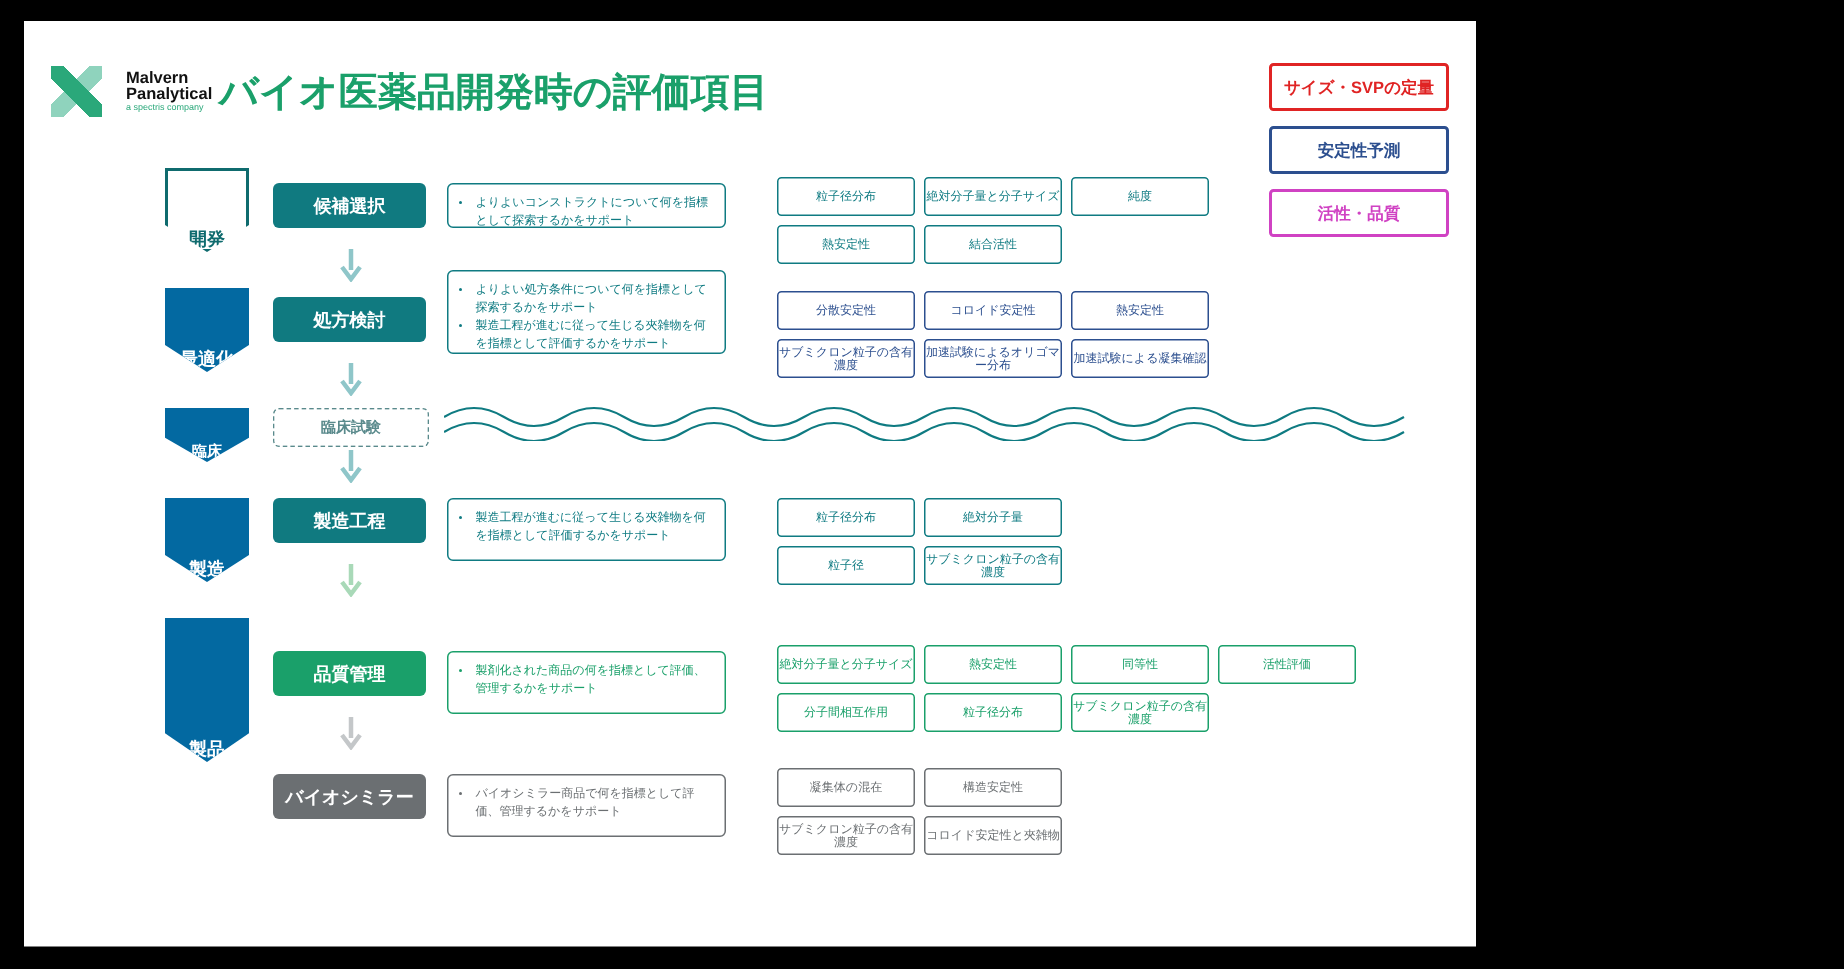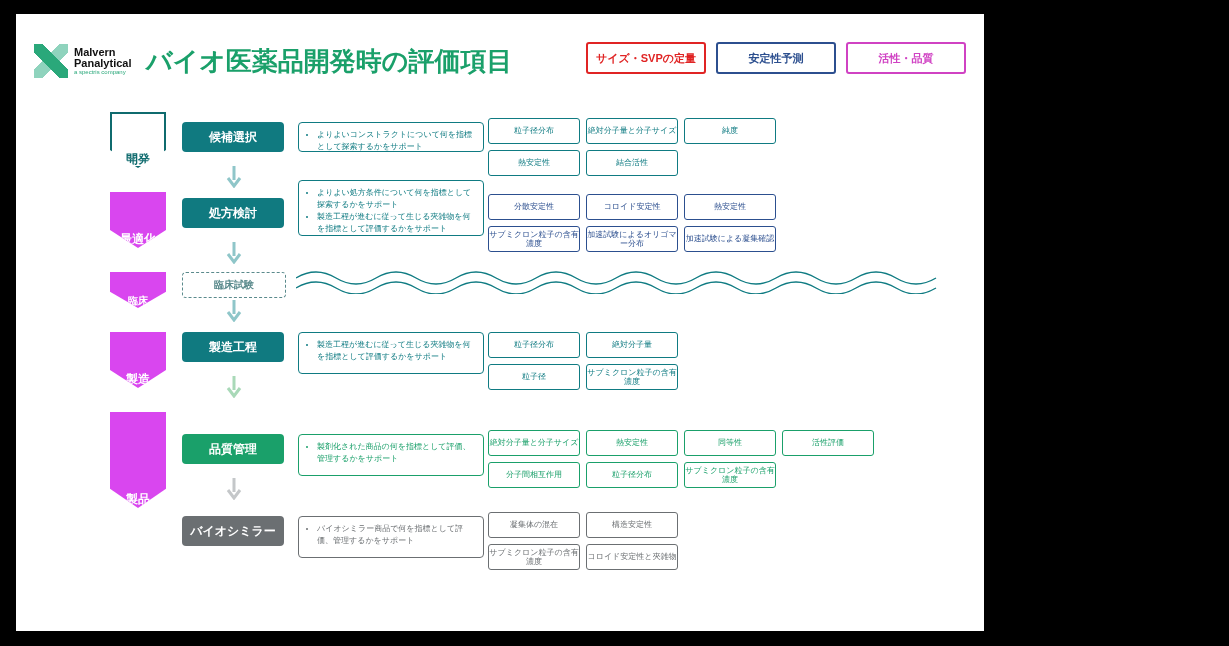--- a/index.html
+++ b/index.html
@@ -15,57 +15,57 @@
   .speaker .glasses{position:absolute;right:34px;top:66px;width:72px;height:18px;border-top:2px solid #553;border-bottom:0}
   .speaker .glasses::before,.speaker .glasses::after{content:"";position:absolute;width:30px;height:16px;border:2px solid #553;border-radius:4px;top:0;background:rgba(255,255,255,.18)}
   .speaker .glasses::before{left:0}.speaker .glasses::after{right:0}
   .speaker .label{position:absolute;left:0;bottom:0;height:18px;width:100%;background:rgba(0,0,0,.55);color:#fff;font-size:10px;display:flex;align-items:center;gap:4px;padding-left:4px;box-sizing:border-box}
   .speaker .sig{width:12px;height:10px;display:inline-block;background:
     linear-gradient(#fff,#fff) 0 7px/3px 3px no-repeat,
     linear-gradient(#fff,#fff) 4px 4px/3px 6px no-repeat,
     linear-gradient(#fff,#fff) 8px 1px/3px 9px no-repeat}
 
   
-  .logo{position:absolute;left:18px;top:30px;display:flex;align-items:center;gap:6px}
+  .logo{position:absolute;left:18px;top:30px;display:flex;align-items:center;gap:16px}
   .logo-x{width:34px;height:34px;background:
      linear-gradient(45deg,transparent 38%,#2aa87a 38%,#2aa87a 62%,transparent 62%),
      linear-gradient(-45deg,transparent 38%,#8fd3bd 38%,#8fd3bd 62%,transparent 62%)}
   .logo-text{font-size:11px;font-weight:700;color:#111;line-height:1}
   .logo-text small{display:block;font-size:6px;color:#2aa87a;font-weight:400}
   .title{position:absolute;left:130px;top:30px;font-size:26px;font-weight:700;color:#1aa06a}
 
   
-  .legend{position:absolute;right:18px;top:28px;display:flex;flex-direction:row;gap:10px}
+  .legend{position:absolute;right:18px;top:28px;display:flex;flex-direction:column;gap:10px}
   .legend .item{width:116px;height:28px;border:2px solid;border-radius:3px;background:#fff;display:flex;align-items:center;justify-content:center;font-size:11px;font-weight:700}
 
   
   .stage-col{position:absolute;left:94px;top:98px}
   .chev{width:56px;height:56px;margin-bottom:24px;display:flex;align-items:flex-end;justify-content:center;font-size:12px;font-weight:700;color:#fff;clip-path:polygon(0 0,100% 0,100% 68%,50% 100%,0 68%);}
   .chev.outline{color:#0f6b6e;background:#fff;box-shadow:inset 0 0 0 2px #0f6b6e}
-  .chev.teal{background:#d946ef}
+  .chev.teal{background:#0369a1}
   .chev.rx{height:36px;clip-path:polygon(0 0,100% 0,100% 55%,50% 100%,0 55%)}
 
   
   .proc{position:absolute;left:166px;width:102px;height:30px;border-radius:4px;display:flex;align-items:center;justify-content:center;font-size:12px;font-weight:700;color:#fff}
   .proc.teal{background:#107a80}
   .proc.green{background:#1aa06a}
   .proc.gray{background:#6b6f72}
   .proc.dashed{background:#fff;color:#5a8a8c;border:1px dashed #5a8a8c;height:24px;font-size:10px}
 
   .arrow{position:absolute;left:210px;width:16px;height:22px;color:#9bc9cc}
   .arrow svg{display:block}
 
   
   .desc{position:absolute;left:282px;width:186px;border:1px solid #0f7b82;border-radius:4px;background:#fff;color:#0f7b82;font-size:8px;padding:6px 8px;box-sizing:border-box;line-height:1.5}
   .desc.green{border-color:#1aa06a;color:#1aa06a}
   .desc.gray{border-color:#6b6f72;color:#6b6f72}
   .desc ul{margin:0;padding-left:10px}
 
   
-  .tags{position:absolute;left:472px;display:flex;flex-wrap:wrap;gap:6px;width:310px}
+  .tags{position:absolute;left:502px;display:flex;flex-wrap:wrap;gap:6px;width:310px}
   .tags.w4{width:420px}
   .tag{border:1px solid;border-radius:3px;height:24px;width:90px;font-size:8px;display:flex;align-items:center;justify-content:center;text-align:center;line-height:1.15;background:#fff}
   .tag.teal{border-color:#0f7b82;color:#0f7b82}
   .tag.blue{border-color:#2c4f8f;color:#2c4f8f}
   .tag.green{border-color:#1aa06a;color:#1aa06a}
   .tag.gray{border-color:#6b6f72;color:#6b6f72}
 
   
   .wave{position:absolute;left:280px;width:660px;height:26px}
   .wave svg path{fill:none;stroke:#0f7b82;stroke-width:1.4}

